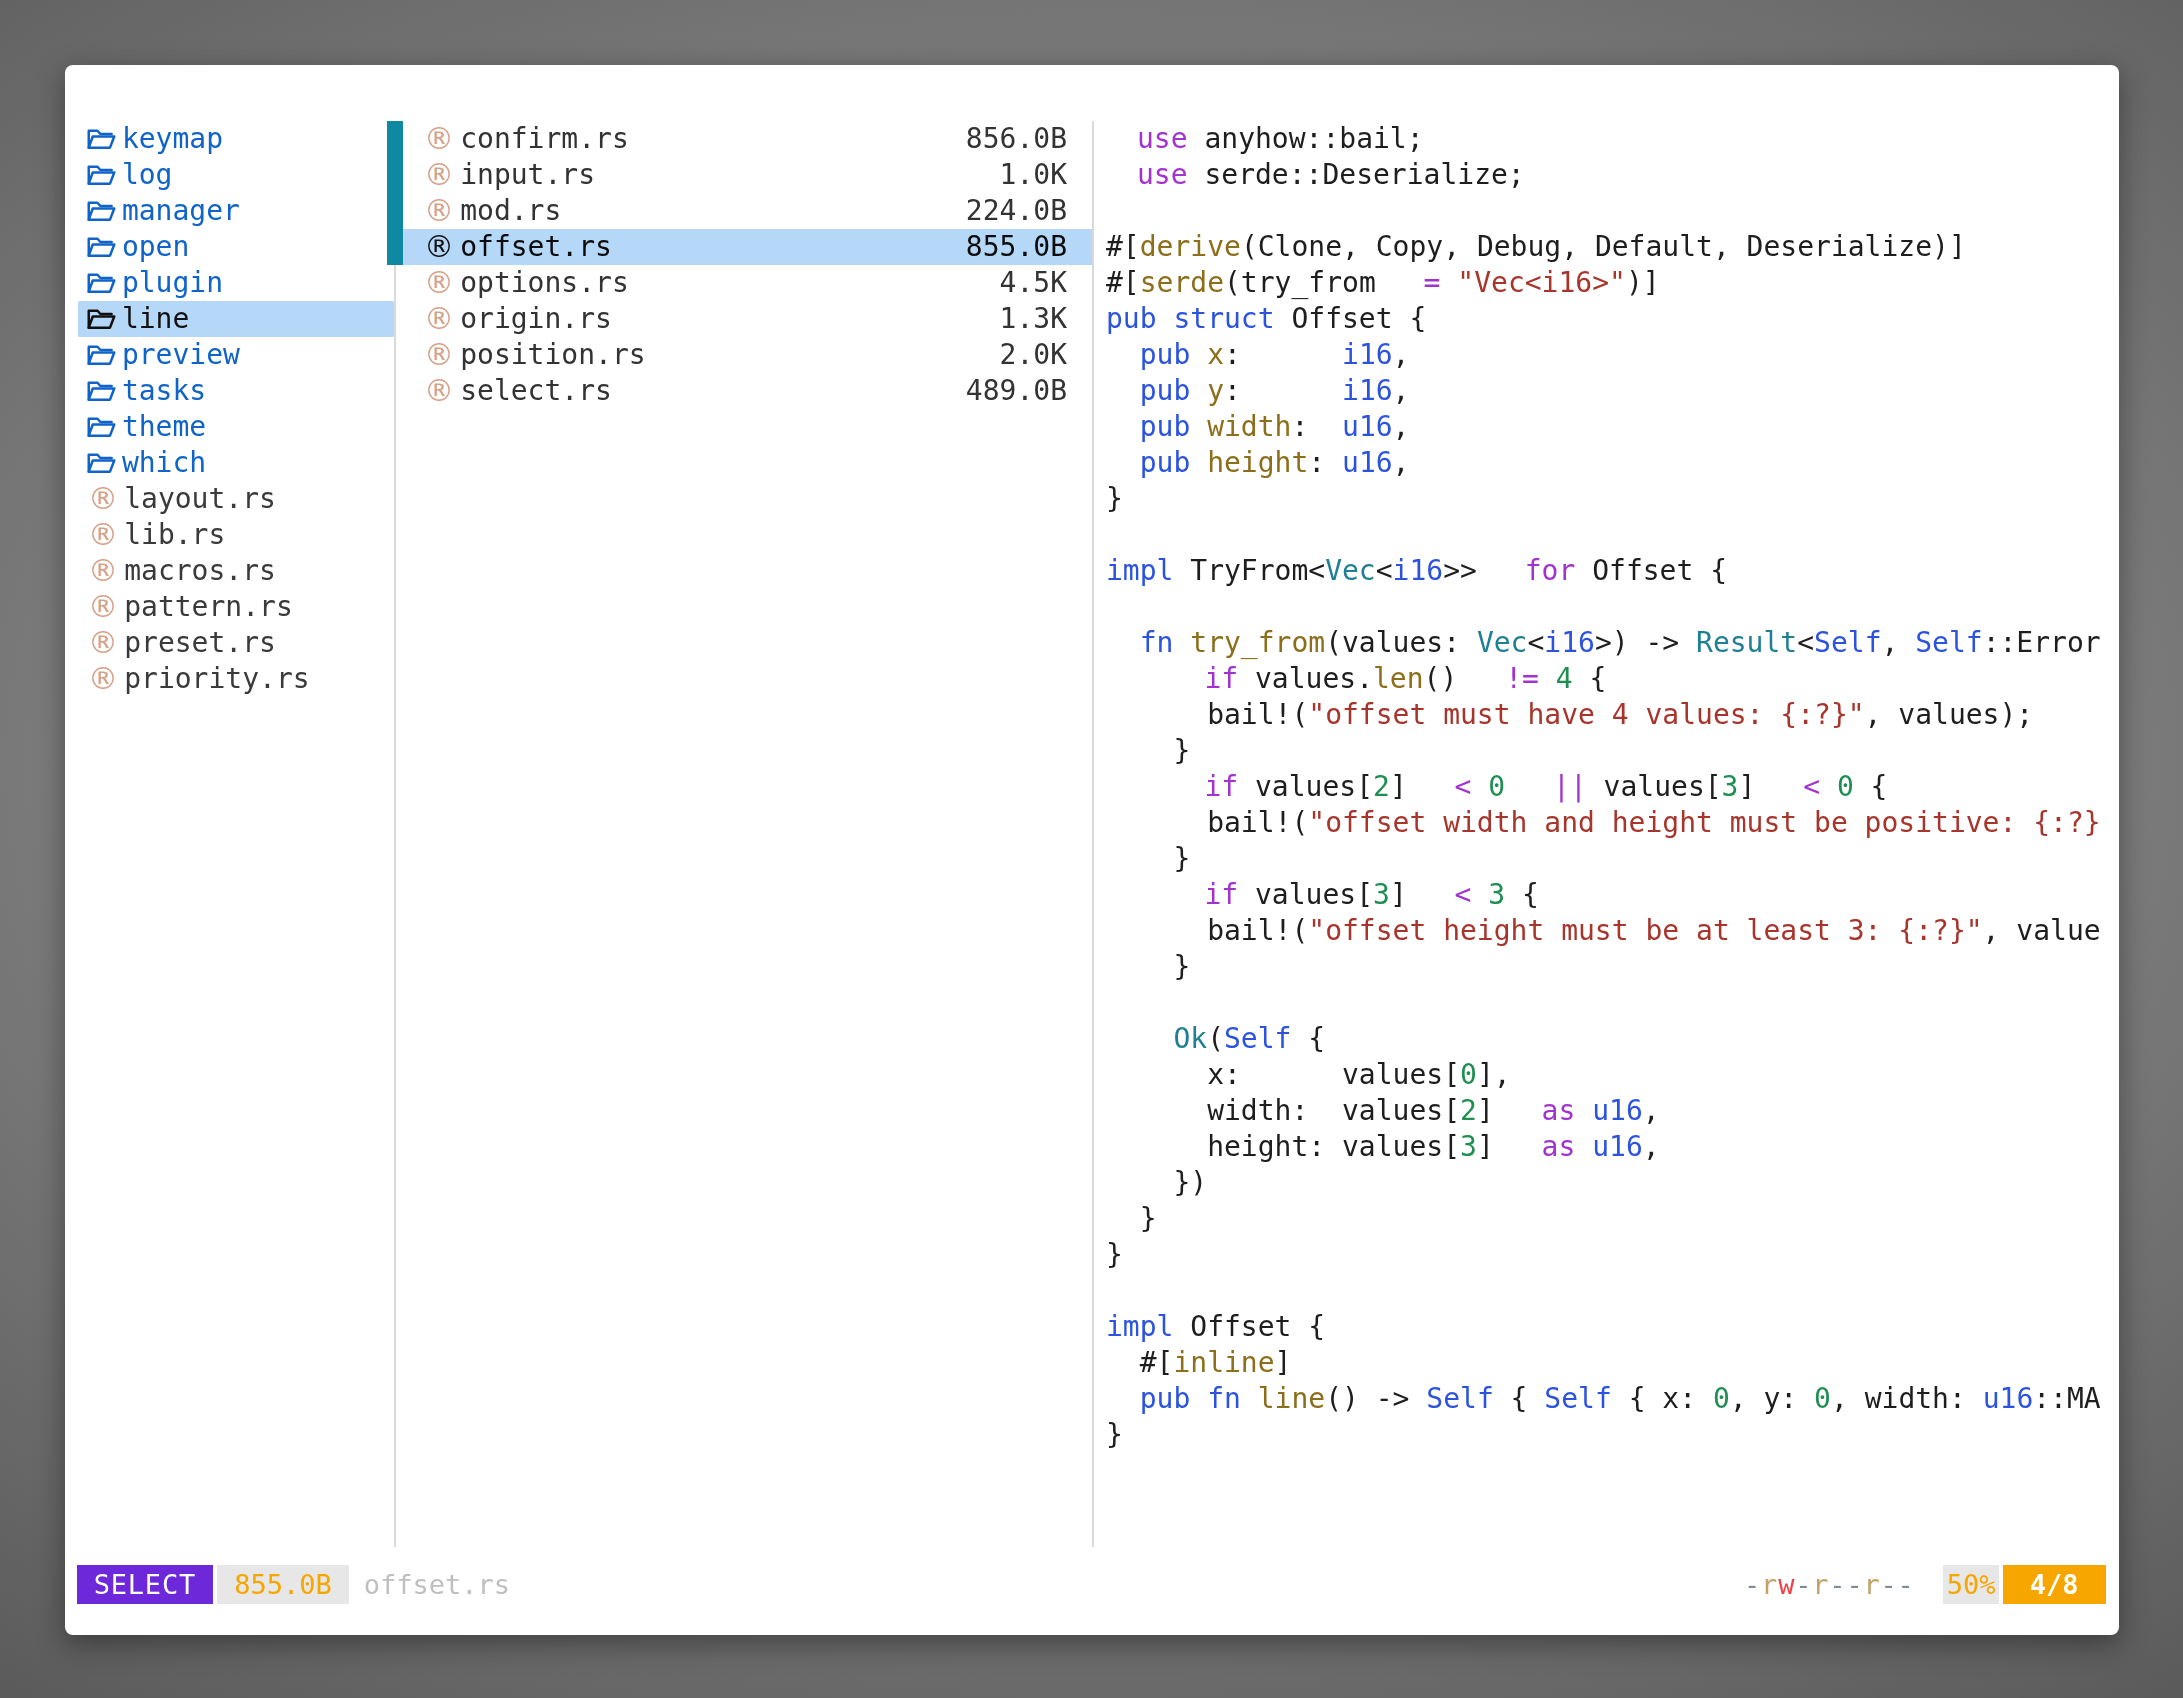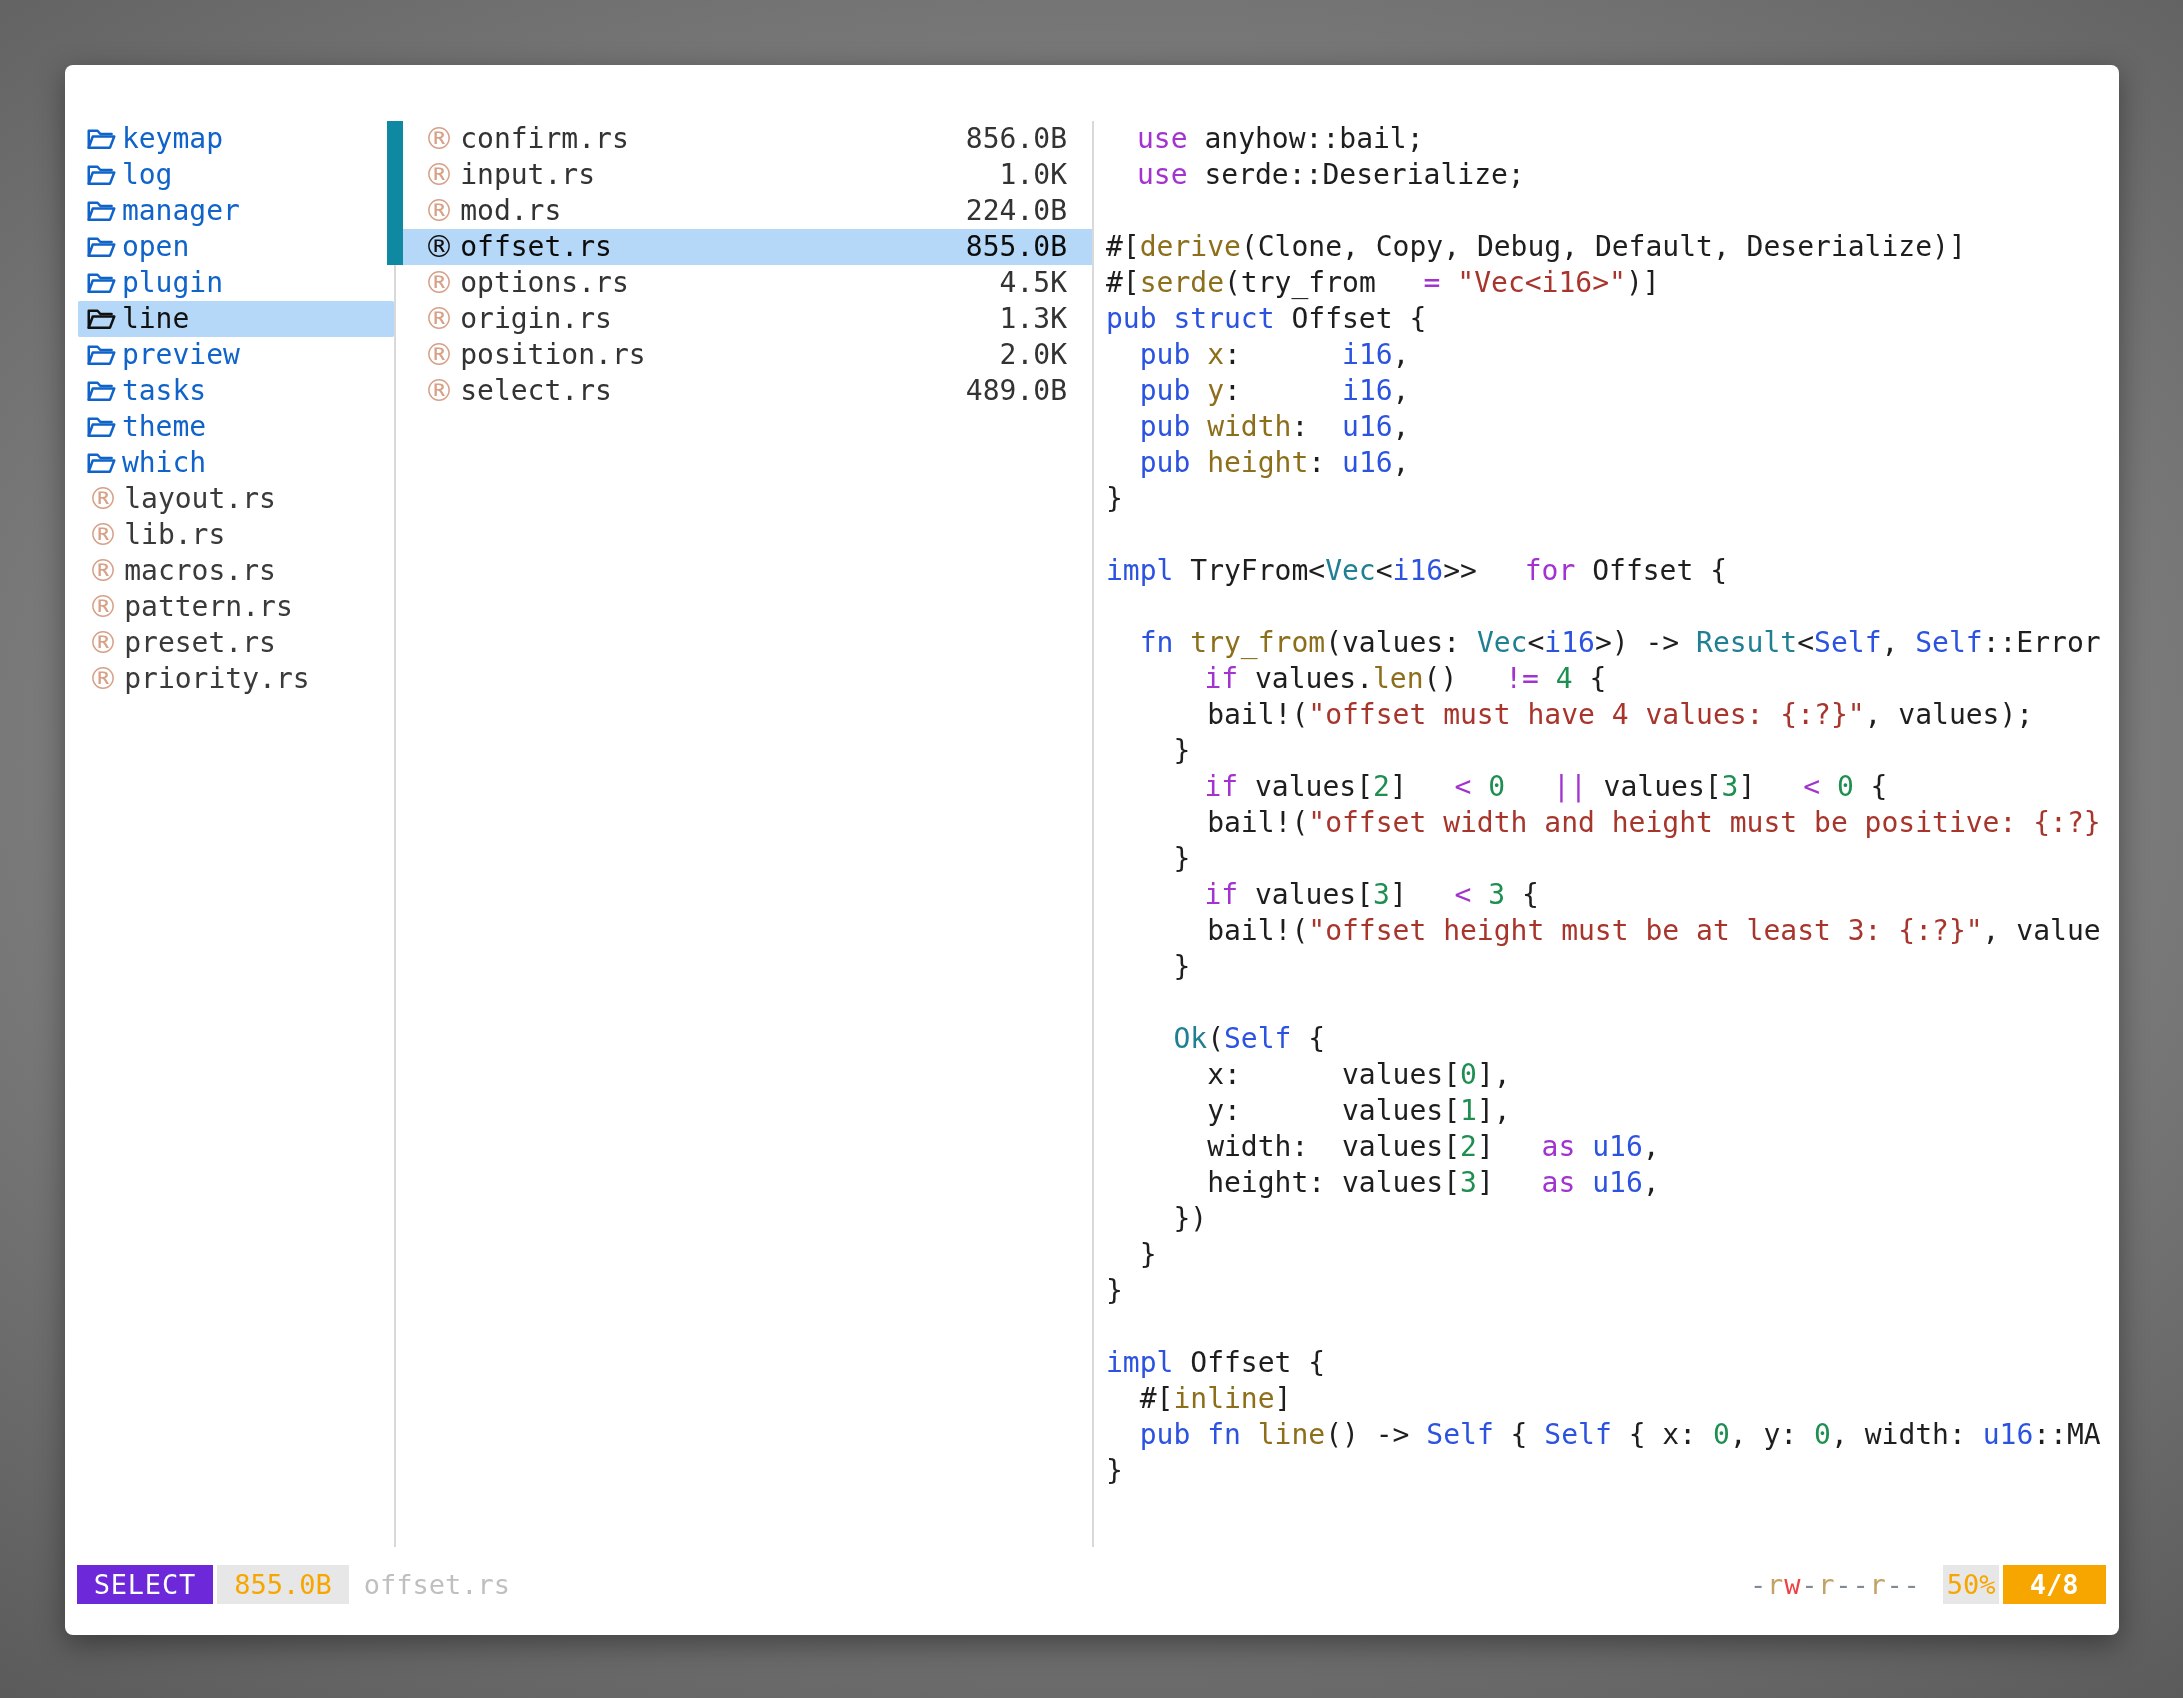--- a/index.html
+++ b/index.html
@@ -57,21 +57,21 @@
   
   .status-bar {
     position:absolute; left:11.7px; right:13.4px; top:1500px; height:39px;
     display:flex; align-items:center; font-size:27px;
   }
   .badge { height:39px; display:flex; align-items:center; padding:0 17px; }
   .badge-mode { background:#6d28d9; color:#ffffff; font-weight:normal; letter-spacing:0.8px; }
   .badge-size { background:#e7e7e7; color:#f7a600; margin-left:4.2px; }
   .status-filename { color:#bfbfbf; margin-left:15px; }
   .status-right { margin-left:auto; display:flex; align-items:center; }
-  .perms { margin-right:22px; letter-spacing:0.8px; }
+  .perms { margin-right:28px; letter-spacing:0.8px; }
   .perm-x { color:#828a93; } .perm-r { color:#c2a266; } .perm-w { color:#ef4043; }
   .badge-percent { background:#e7e7e7; color:#f7a600; padding:0 4px; }
   .badge-pos { background:#f7a600; color:#ffffff; font-weight:bold; margin-left:3.4px; padding:0 27px; }
 </style>
 </head>
 <body>
 
 <div class="window">
 
   <div class="sidebar" id="sidebar">
@@ -160,21 +160,20 @@
       <div class="code-line"><span class="tok-d">    }</span></div>
       <div class="code-line"><span class="tok-d">    </span><span class="tok-o">if</span><span class="tok-d"> values[</span><span class="tok-n">2</span><span class="tok-d">] </span><span class="tok-o">&lt;</span><span class="tok-d"> </span><span class="tok-n">0</span><span class="tok-d"> </span><span class="tok-o">||</span><span class="tok-d"> values[</span><span class="tok-n">3</span><span class="tok-d">] </span><span class="tok-o">&lt;</span><span class="tok-d"> </span><span class="tok-n">0</span><span class="tok-d"> {</span></div>
       <div class="code-line"><span class="tok-d">      bail!(</span><span class="tok-s">"offset width and height must be positive: {:?}</span></div>
       <div class="code-line"><span class="tok-d">    }</span></div>
       <div class="code-line"><span class="tok-d">    </span><span class="tok-o">if</span><span class="tok-d"> values[</span><span class="tok-n">3</span><span class="tok-d">] </span><span class="tok-o">&lt;</span><span class="tok-d"> </span><span class="tok-n">3</span><span class="tok-d"> {</span></div>
       <div class="code-line"><span class="tok-d">      bail!(</span><span class="tok-s">"offset height must be at least 3: {:?}"</span><span class="tok-d">, value</span></div>
       <div class="code-line"><span class="tok-d">    }</span></div>
       <div class="code-line">&nbsp;</div>
       <div class="code-line"><span class="tok-d">    </span><span class="tok-t">Ok</span><span class="tok-d">(</span><span class="tok-k">Self</span><span class="tok-d"> {</span></div>
       <div class="code-line"><span class="tok-d">      x:      values[</span><span class="tok-n">0</span><span class="tok-d">],</span></div>
-      <div class="code-line"><span class="tok-d">      y:      values[</span><span class="tok-n">1</span><span class="tok-d">],</span></div>
       <div class="code-line"><span class="tok-d">      width:  values[</span><span class="tok-n">2</span><span class="tok-d">] </span><span class="tok-o">as</span><span class="tok-d"> </span><span class="tok-k">u16</span><span class="tok-d">,</span></div>
       <div class="code-line"><span class="tok-d">      height: values[</span><span class="tok-n">3</span><span class="tok-d">] </span><span class="tok-o">as</span><span class="tok-d"> </span><span class="tok-k">u16</span><span class="tok-d">,</span></div>
       <div class="code-line"><span class="tok-d">    })</span></div>
       <div class="code-line"><span class="tok-d">  }</span></div>
       <div class="code-line"><span class="tok-d">}</span></div>
       <div class="code-line">&nbsp;</div>
       <div class="code-line"><span class="tok-k">impl</span><span class="tok-d"> Offset {</span></div>
       <div class="code-line"><span class="tok-d">  #[</span><span class="tok-a">inline</span><span class="tok-d">]</span></div>
       <div class="code-line"><span class="tok-d">  </span><span class="tok-k">pub fn</span><span class="tok-d"> </span><span class="tok-a">line</span><span class="tok-d">() -&gt; </span><span class="tok-k">Self</span><span class="tok-d"> { </span><span class="tok-k">Self</span><span class="tok-d"> { x: </span><span class="tok-n">0</span><span class="tok-d">, y: </span><span class="tok-n">0</span><span class="tok-d">, width: </span><span class="tok-k">u16</span><span class="tok-d">::MA</span></div>
       <div class="code-line"><span class="tok-d">}</span></div>

